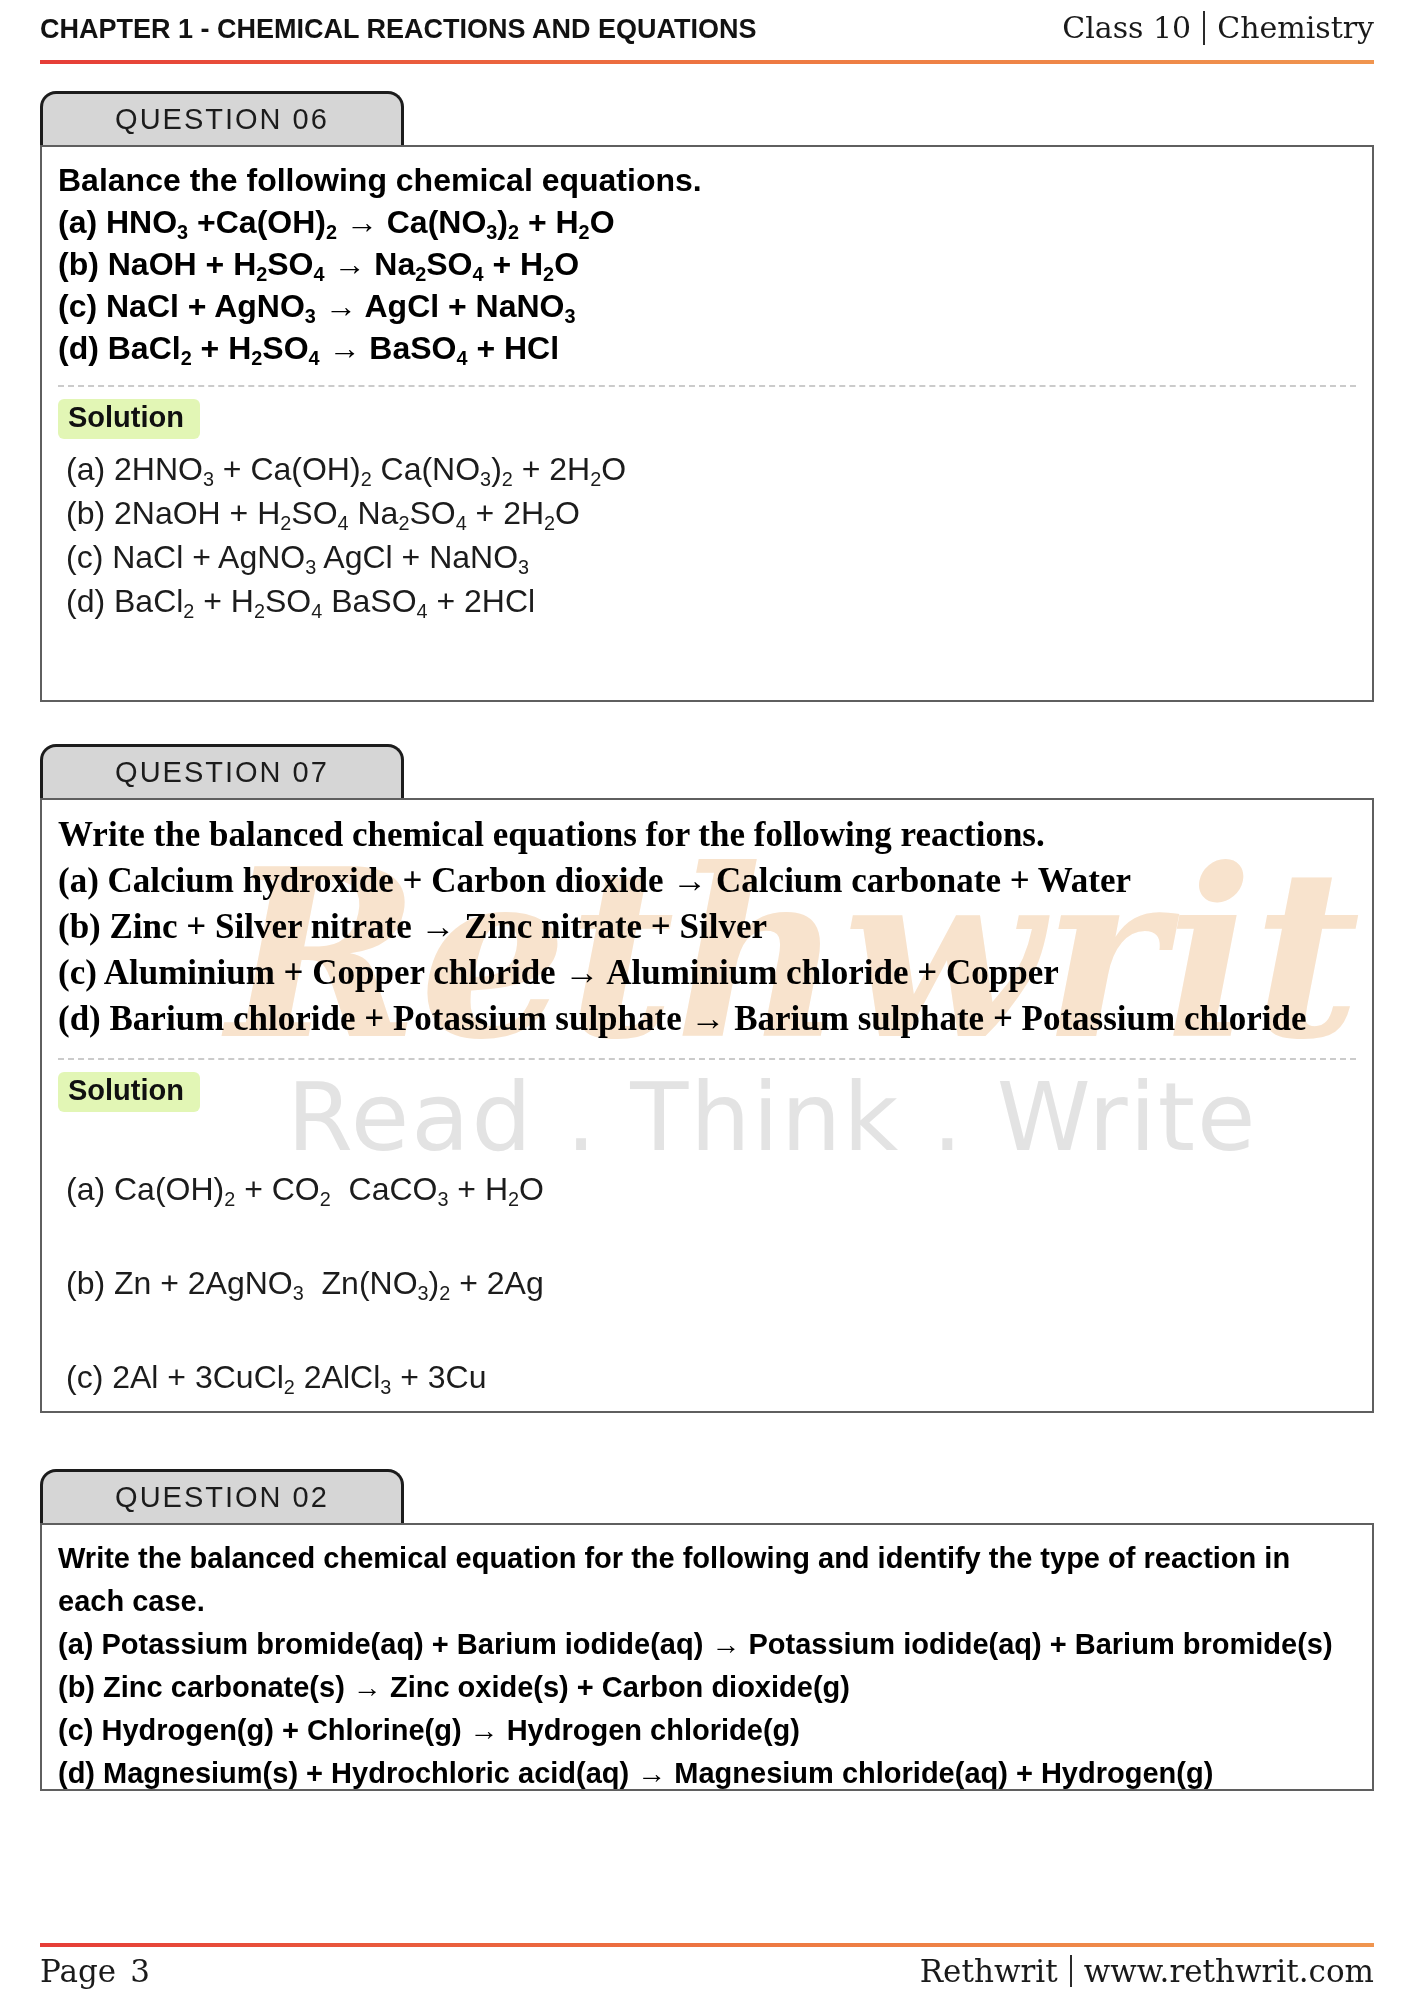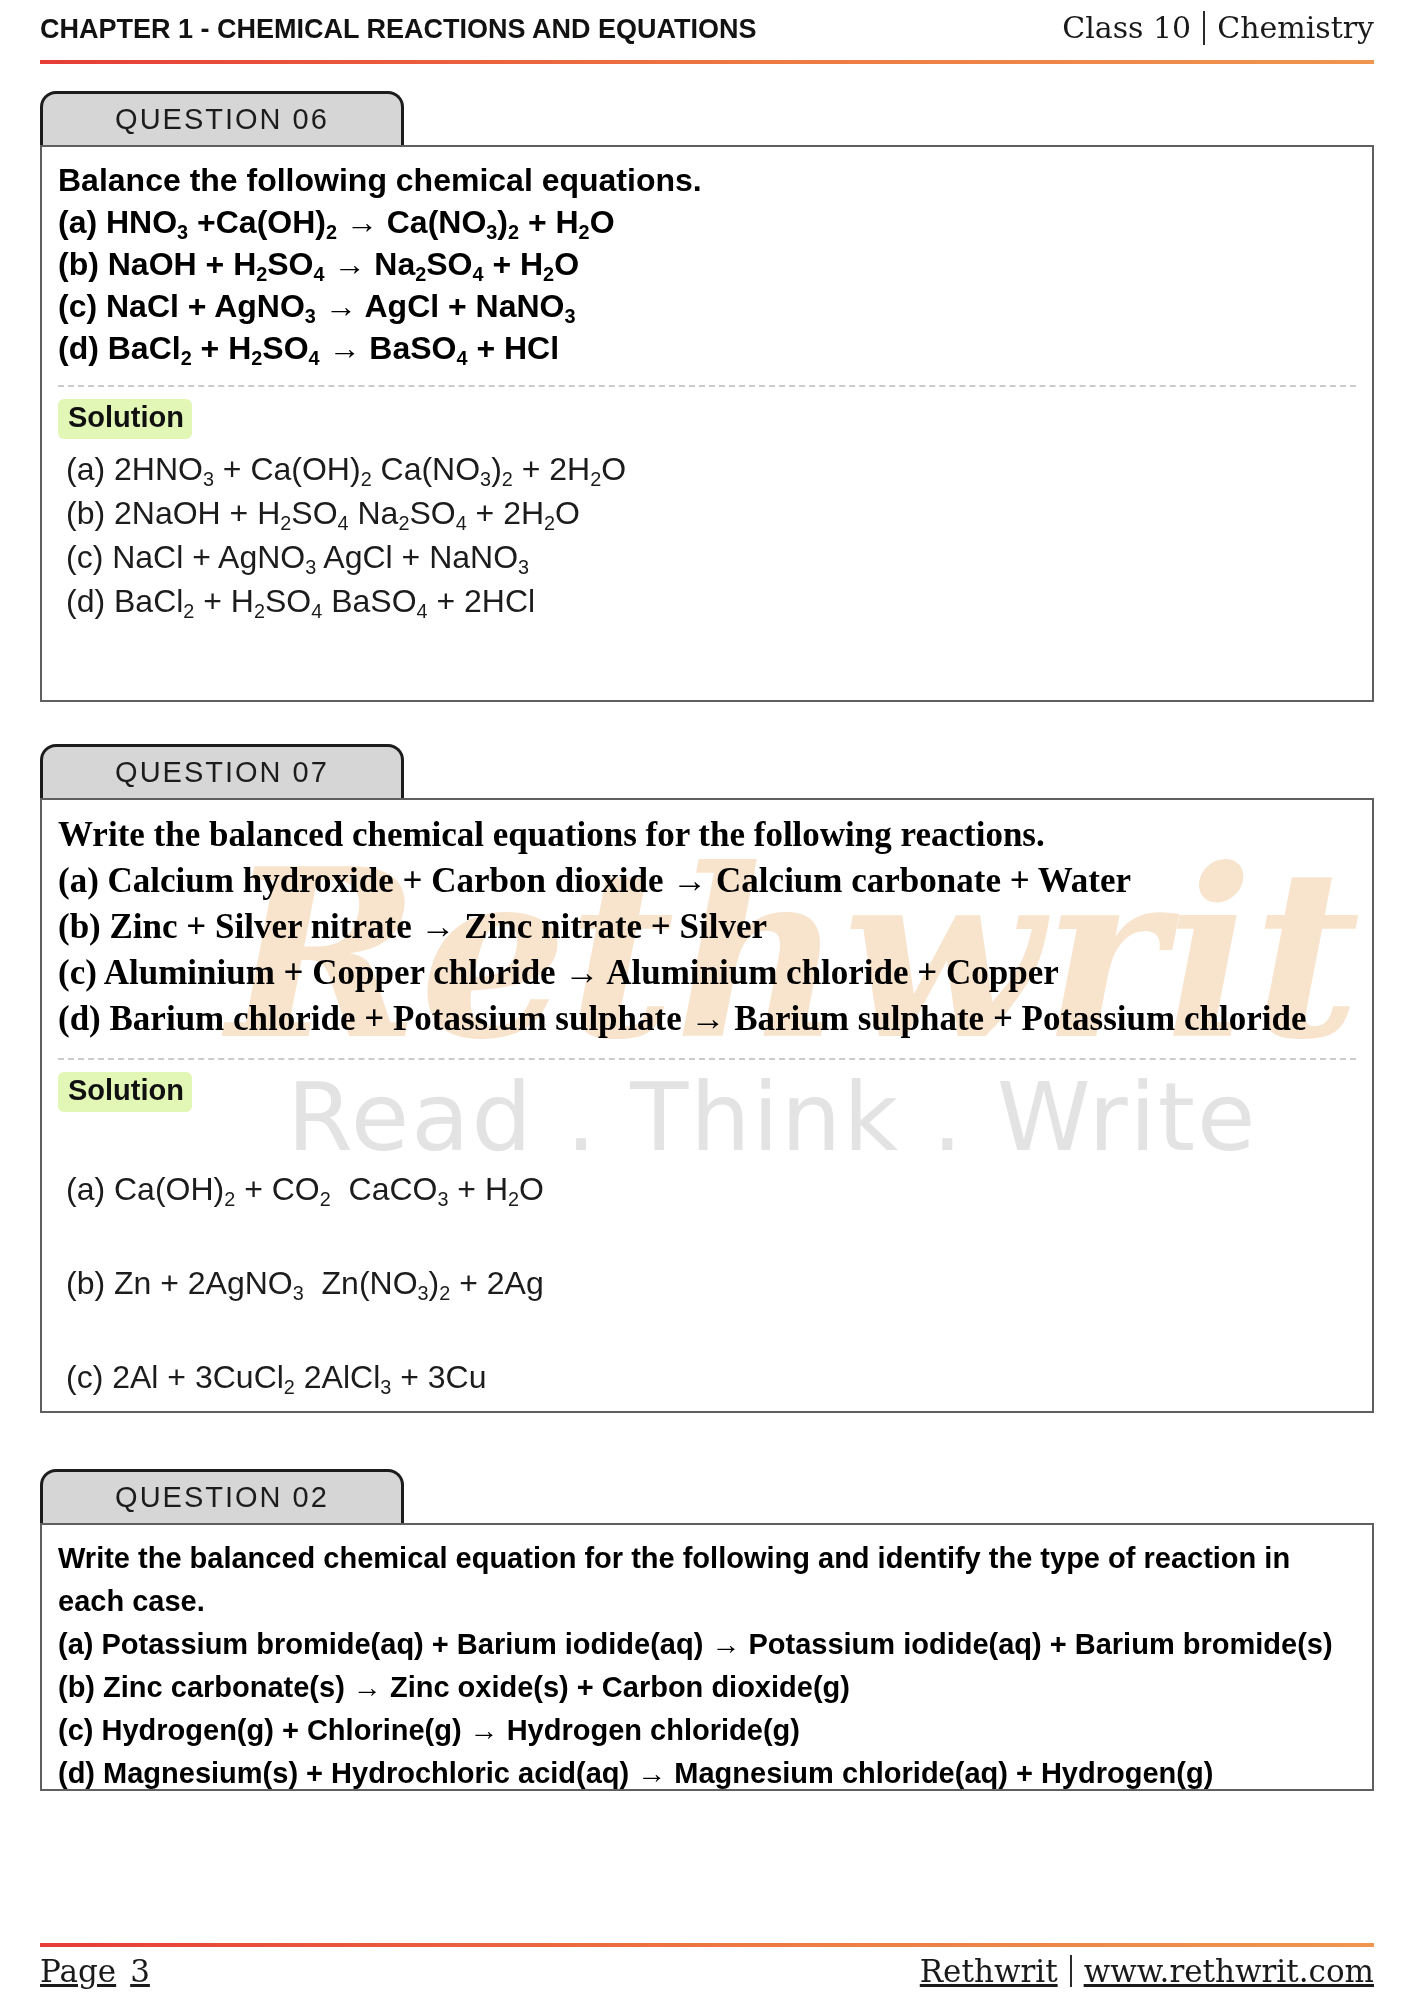--- a/index.html
+++ b/index.html
@@ -41,34 +41,34 @@
   .q-serif .fline.qline {
     font-family:"Liberation Serif","DejaVu Serif",serif;
     font-size:35px; font-weight:700; line-height:46px; color:#000;
   }
   
   .fline.sline { font-size:32px; font-weight:400; line-height:44px;
     color:#1c1c1c; padding-left:8px; }
   .q-serif .fline.sline { line-height:50px;margin-top:44px; }
   .divider { border-top:2px dashed #cbcbcb; margin:16px 0 12px 0; height:0; }
   .sol-badge { display:inline-block; background:#e2f6b5; border-radius:6px;
-    padding:2px 8px 5px 10px; font-size:29px; font-weight:700; color:#101010;
+    padding:2px 16px 5px 10px; font-size:29px; font-weight:700; color:#101010;
     margin-bottom:8px; }
   
   .wm { position:absolute; z-index:0; pointer-events:none; white-space:nowrap; }
   .wm-script { left:185px; top:18px;
     font-family:"DejaVu Serif","Liberation Serif",serif; font-style:italic; font-weight:700;
     font-size:232px; color:#f8e3cd; }
   .wm-tagline { left:245px; top:262px;
     font-family:"DejaVu Sans","Liberation Sans",sans-serif;
     font-size:95px; font-weight:400; color:#e3e3e3; letter-spacing:2px; }
   
   .footer { position:absolute; top:1953px; left:40px; right:40px;
     display:flex; justify-content:space-between; align-items:flex-end;
-    font-family:"DejaVu Serif","Liberation Serif",serif; font-size:31px; color:#1a1a1a;text-decoration:underline; }
+    font-family:"DejaVu Serif","Liberation Serif",serif; font-size:31px; color:#1a1a1a; }
   .footer-left .pagenum { margin-left:14px; }
   .footer-right { display:flex; align-items:center; gap:12px; }
   .footer .vbar { height:32px; width:2px; }
 </style>
 </head>
 <body>
 
 <div class="page">
 
   <div class="header">

